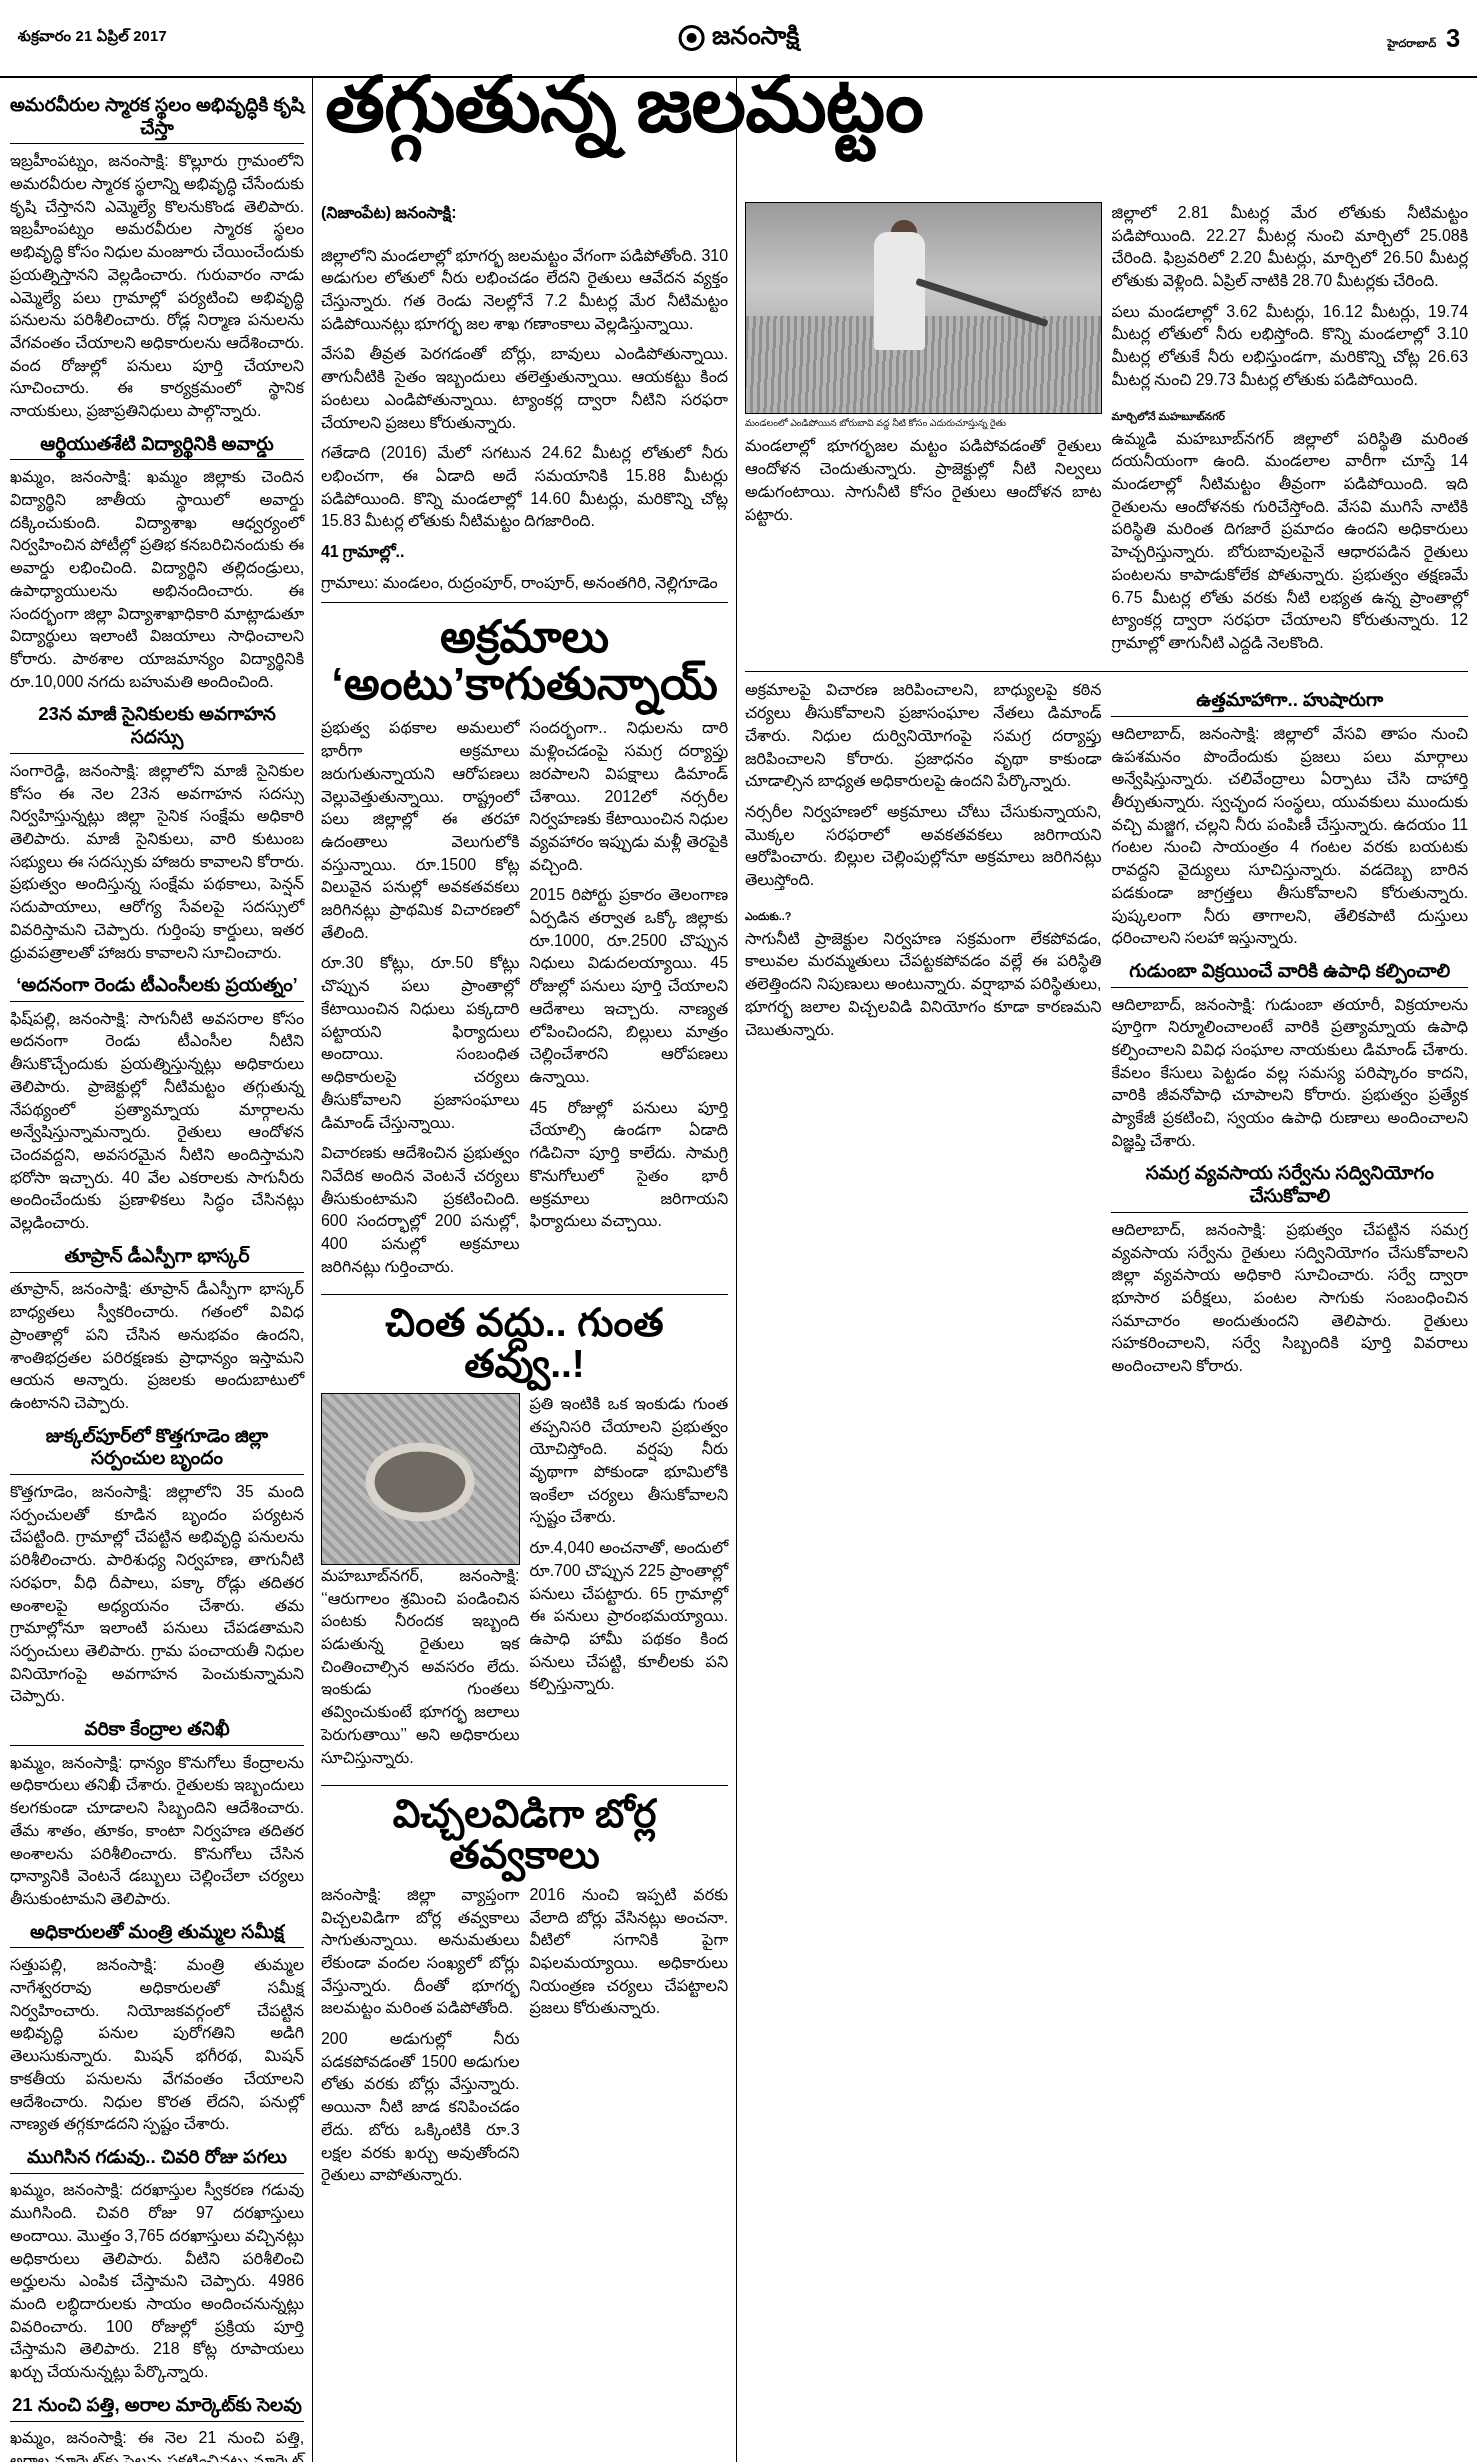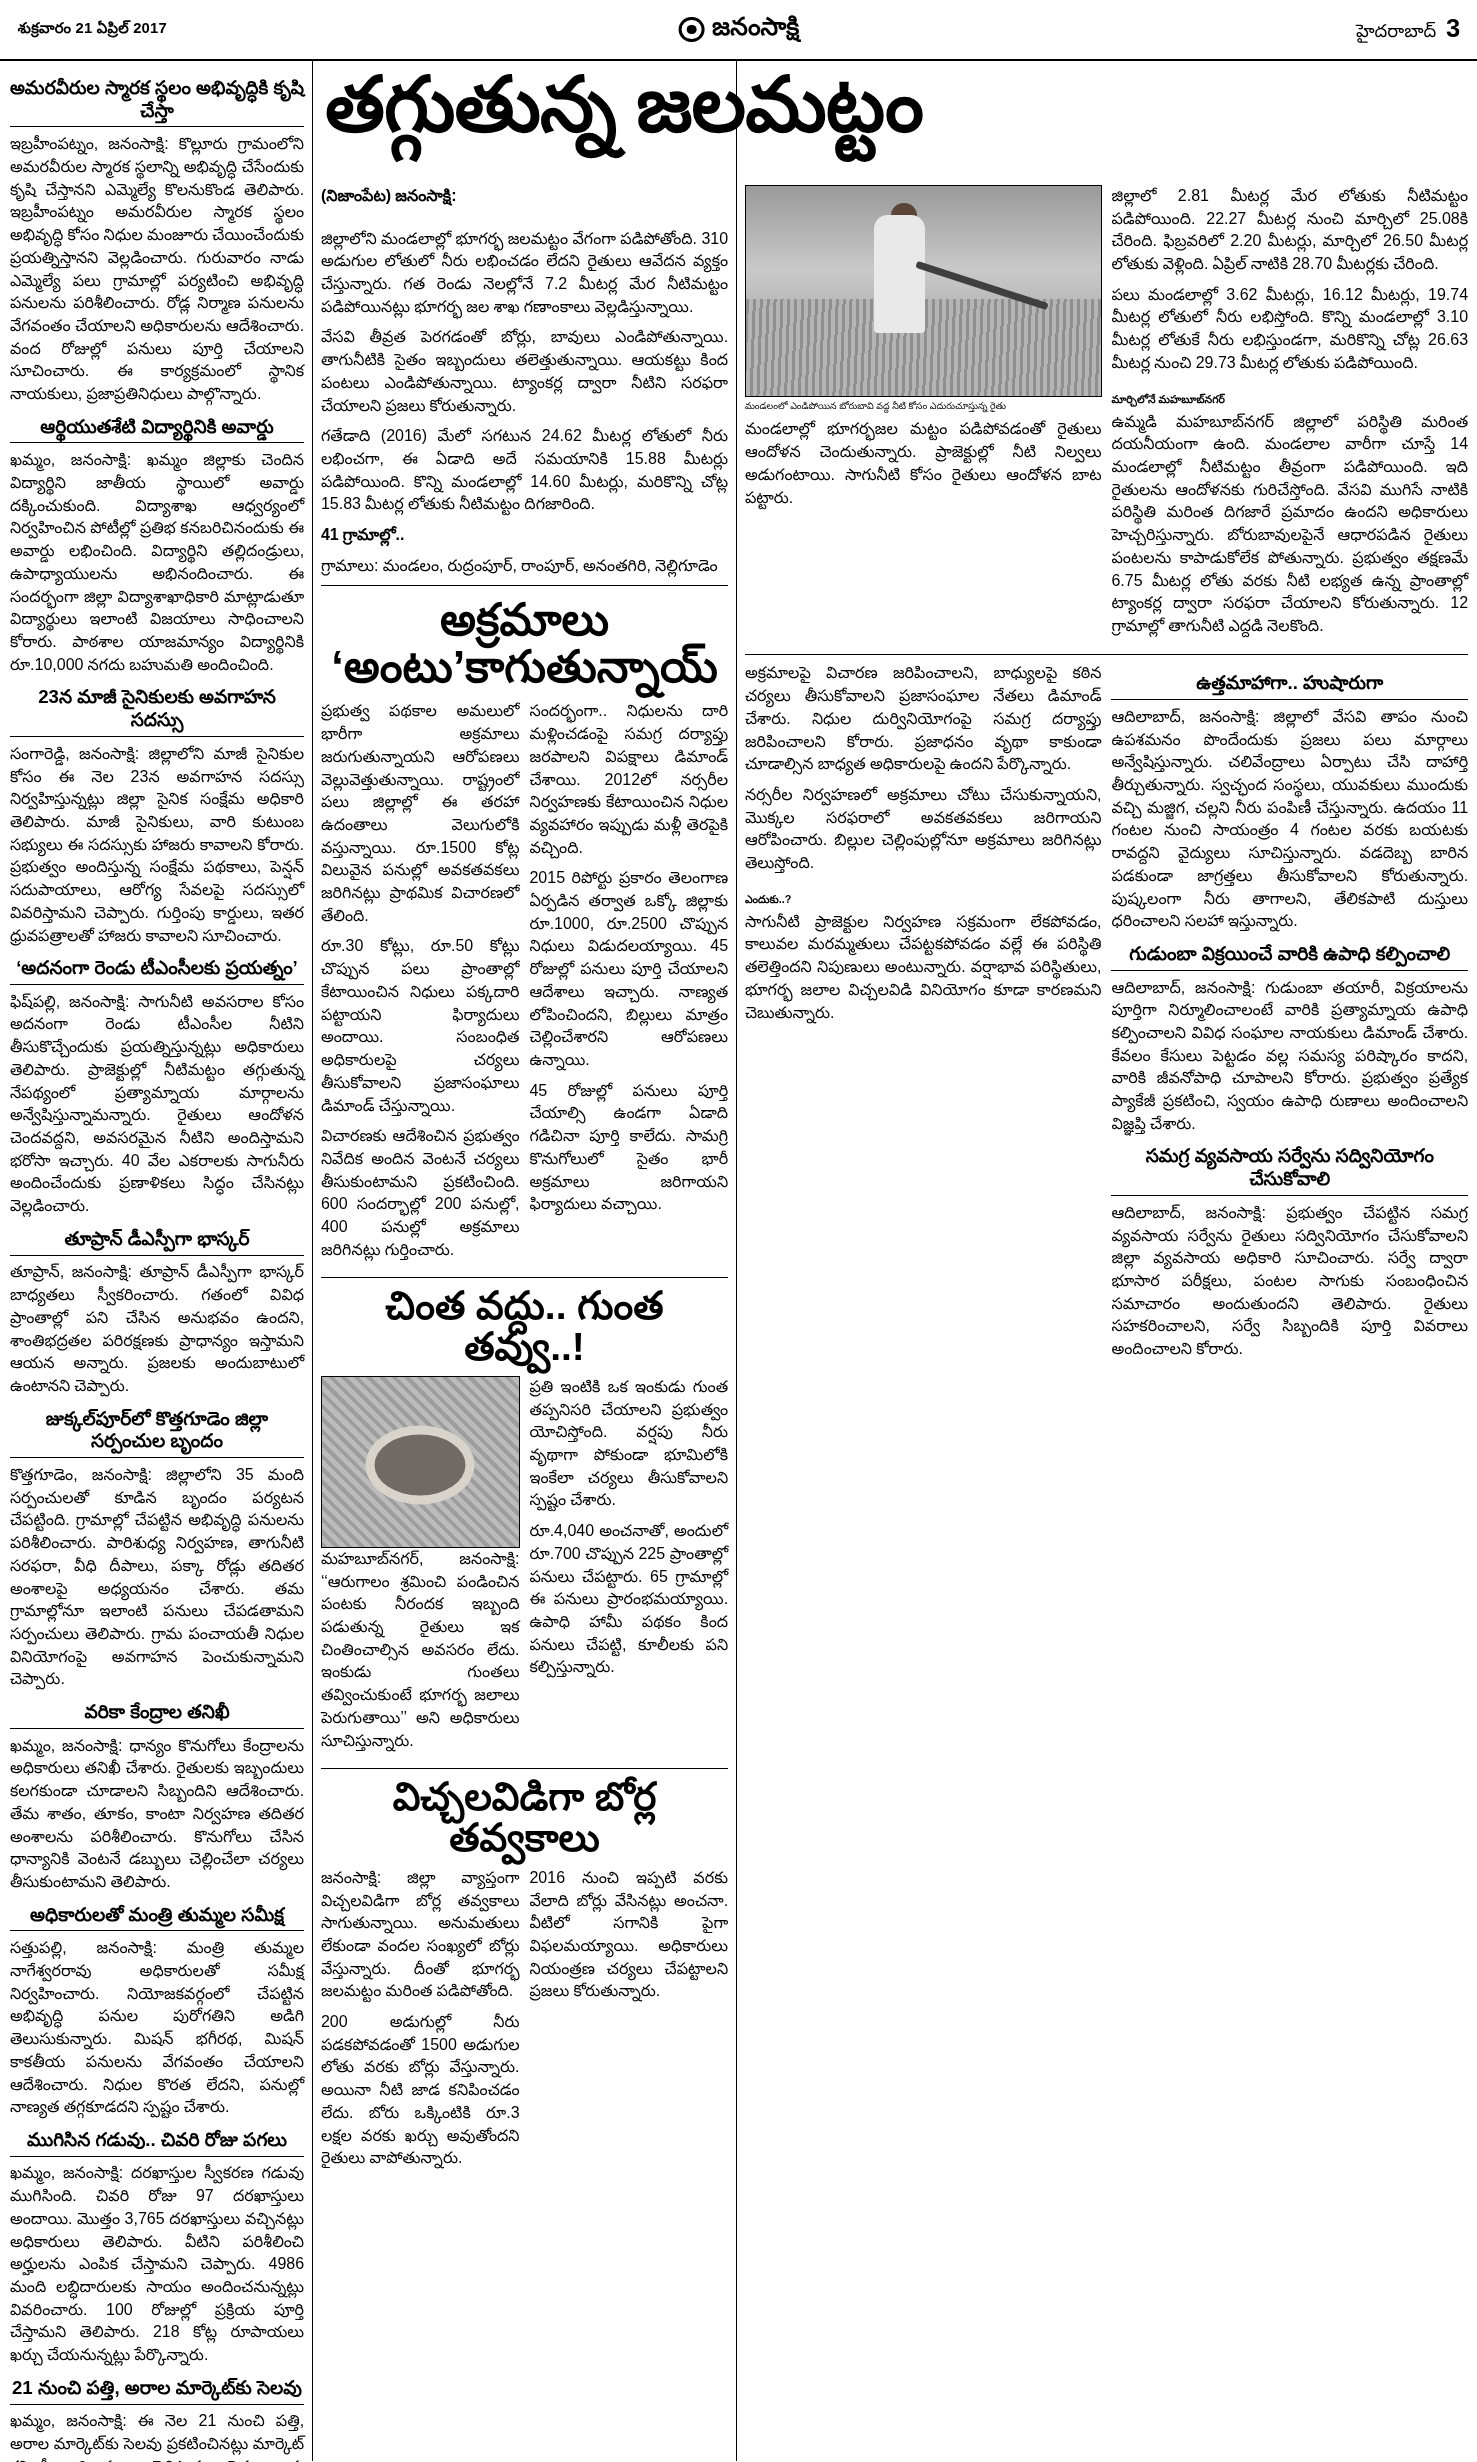--- a/index.html
+++ b/index.html
@@ -7,40 +7,40 @@
     width:1478px;height:2463px;
     font-family:"Liberation Sans", sans-serif;
     color:#000;
     position:relative;
     overflow:hidden;
   }
   .page{position:relative;width:1478px;height:2463px;padding:0;box-sizing:border-box;}
 
   
   .masthead{
-    position:relative;height:61px;border-bottom:2px solid #000;
+    position:relative;height:78px;border-bottom:2px solid #000;
     display:flex;align-items:center;justify-content:space-between;
     padding:0 17.7px;box-sizing:border-box;
   }
   .masthead .date{font-size:14.8px;font-weight:bold;letter-spacing:0.2px;}
   .masthead .brand{
     position:absolute;left:50%;transform:translateX(-50%);
     display:flex;align-items:center;gap:7.9px;
   }
   .brand .logo-mark{
     width:25.6px;height:25.6px;border-radius:50%;
     border:3px solid #000;box-sizing:border-box;position:relative;
   }
   .brand .logo-mark:after{
     content:"";position:absolute;left:50%;top:50%;width:9.9px;height:9.9px;
     background:#000;border-radius:50%;transform:translate(-50%,-50%);
   }
   .brand .brand-name{font-size:25px;font-weight:bold;}
   .masthead .right{display:flex;align-items:baseline;gap:9.9px;}
-  .masthead .edition{font-size:18px;font-weight:normal;}
+  .masthead .edition{font-size:11px;font-weight:bold;}
   .masthead .pageno{font-size:25.6px;font-weight:bold;}
 
   
   .content{
     display:flex;
     height:2400px;
     box-sizing:border-box;
   }
   .col{box-sizing:border-box;}
   .col-left{width:313px;padding:5.9px 7.9px 0 9.9px;border-right:1.5px solid #000;}

